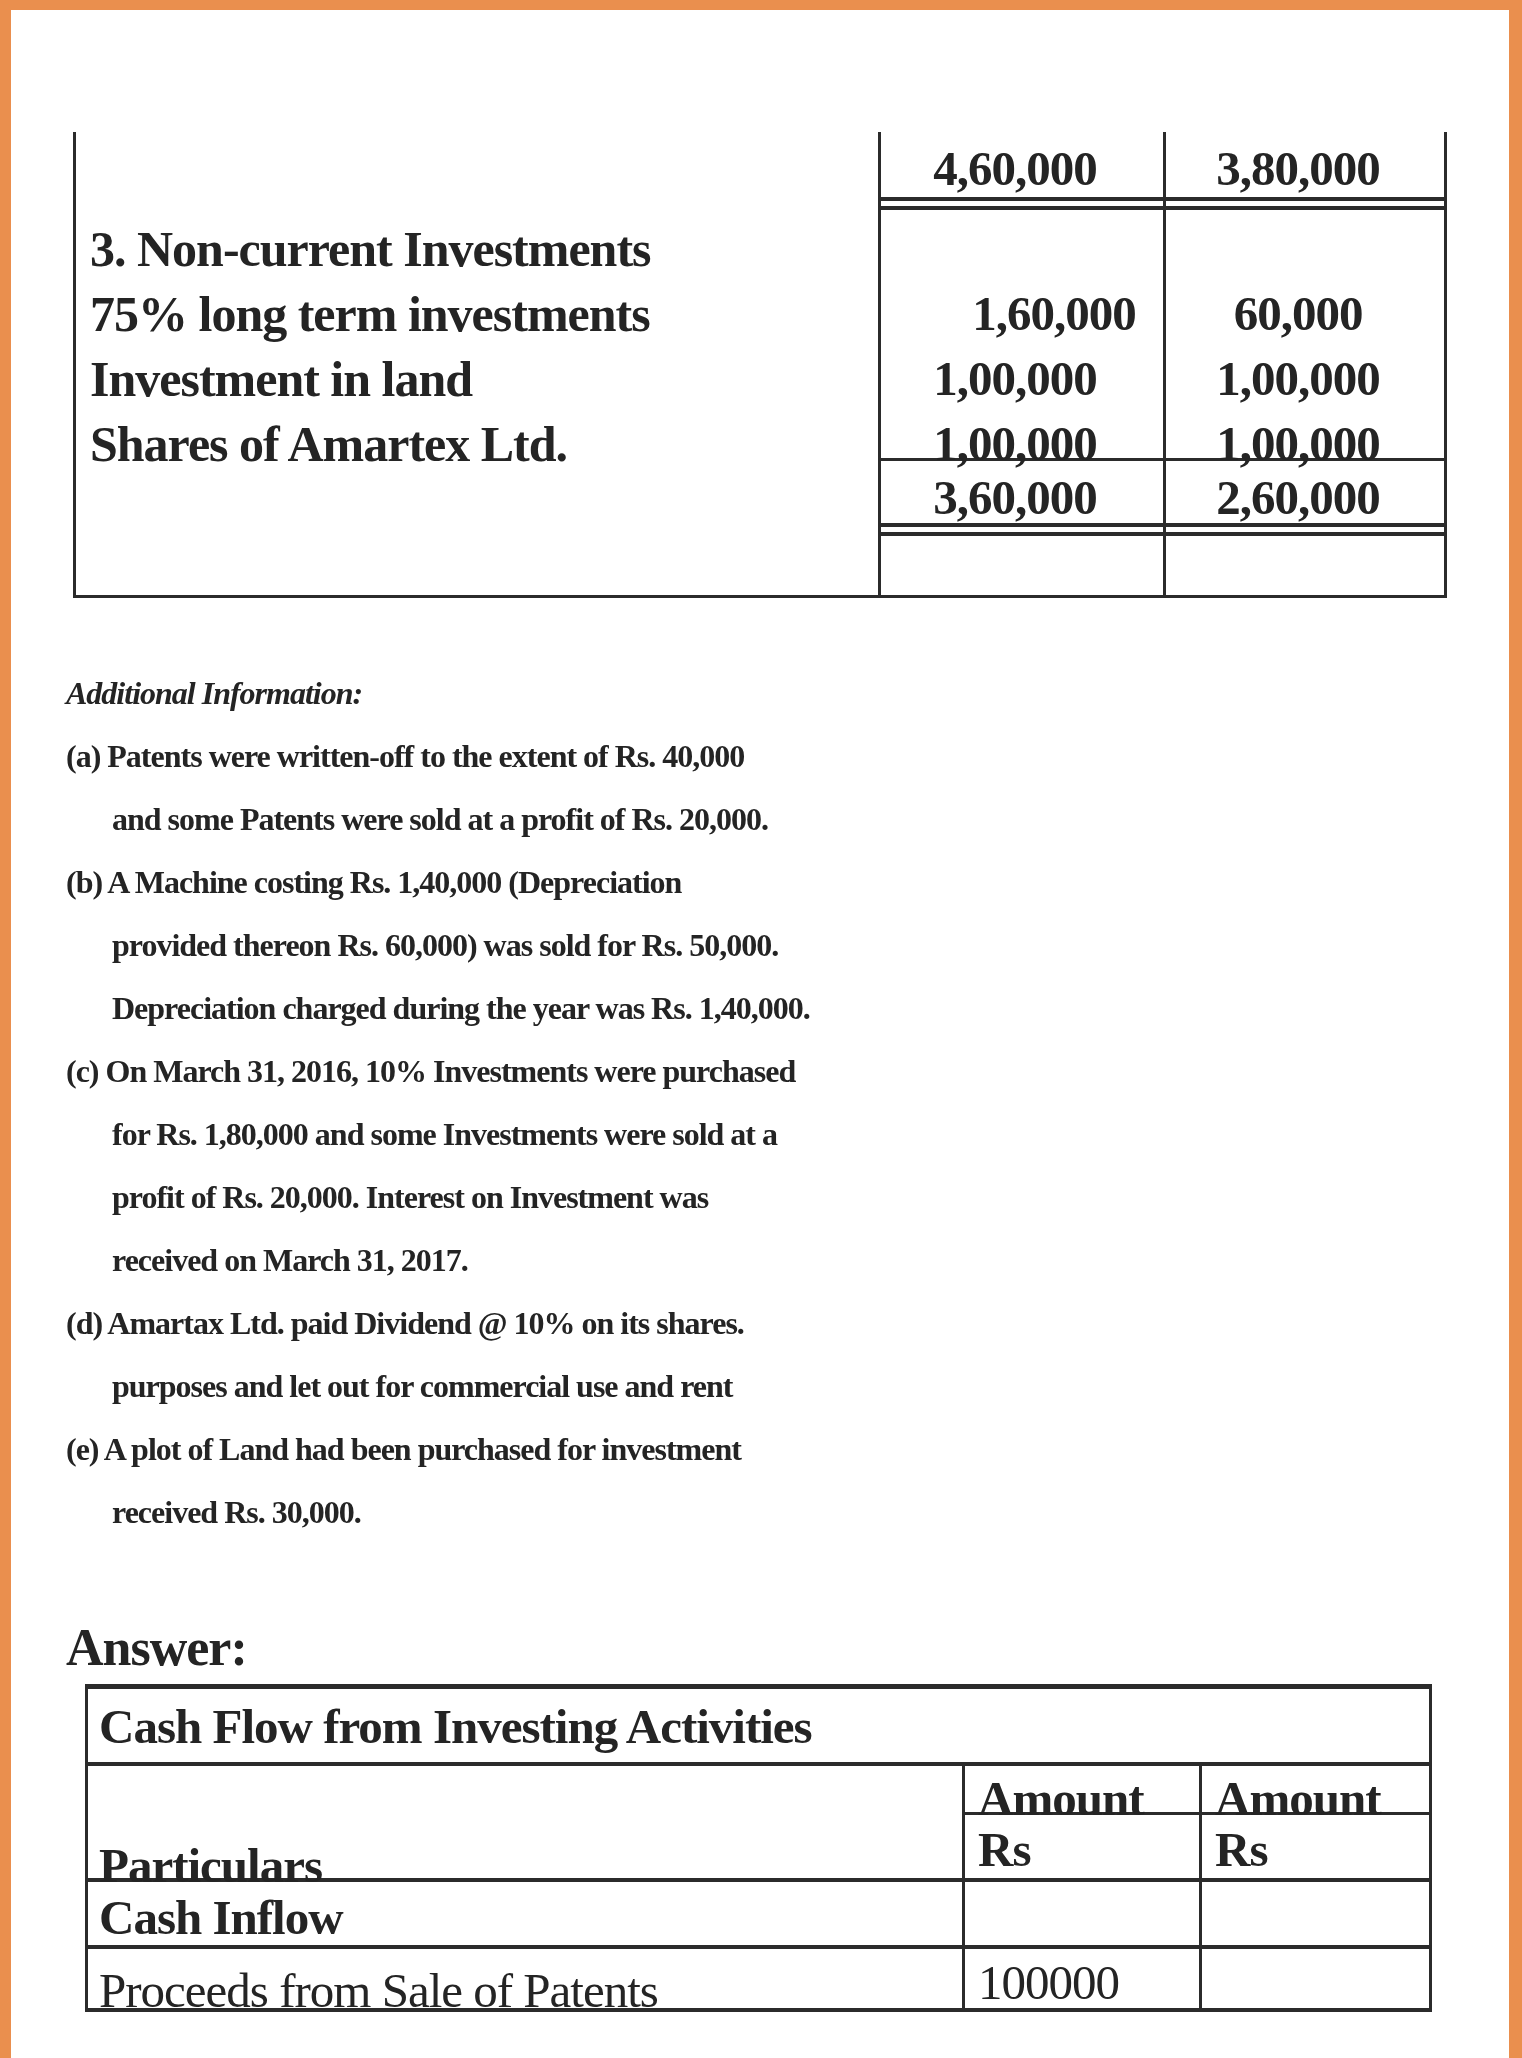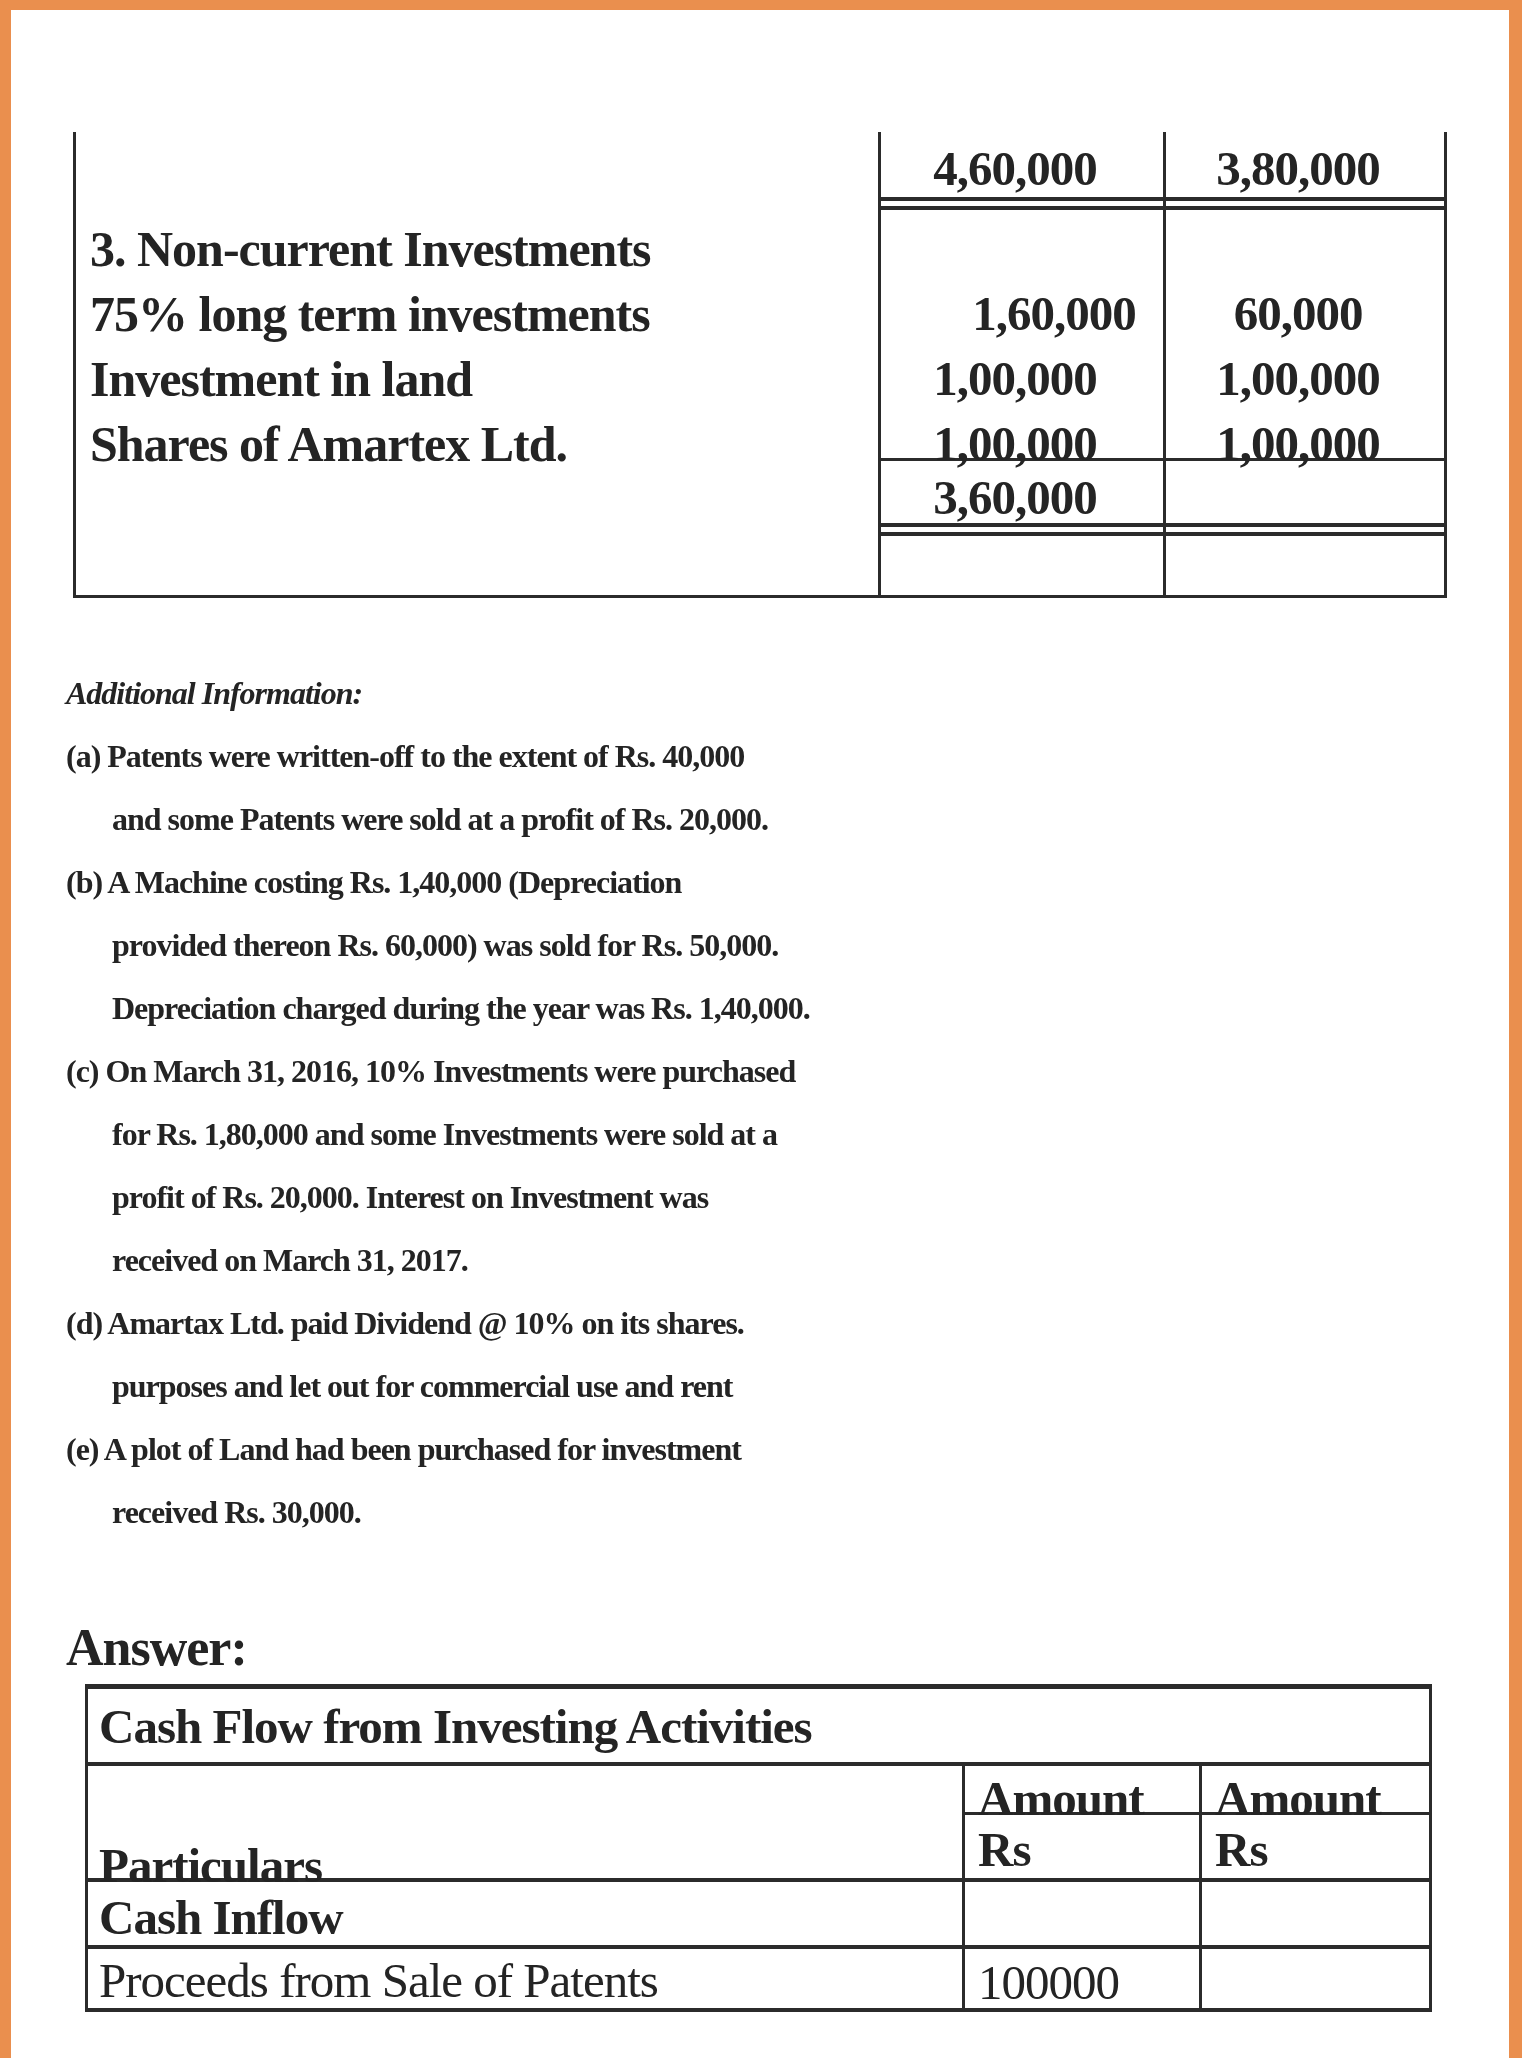--- a/index.html
+++ b/index.html
@@ -64,20 +64,21 @@
 
   <div class="txt lbl" style="left:17px;top:222px;">Investment in land</div>
   <div class="txt num" style="left:808px;top:222px;width:268px;">1,00,000</div>
   <div class="txt num" style="left:1093px;top:222px;width:264px;">1,00,000</div>
 
   <div class="txt lbl" style="left:17px;top:287px;">Shares of Amartex Ltd.</div>
   <div class="txt num" style="left:808px;top:287px;width:268px;">1,00,000</div>
   <div class="txt num" style="left:1093px;top:287px;width:264px;">1,00,000</div>
 
   <div class="txt num" style="left:808px;top:341px;width:268px;">3,60,000</div>
+  <div class="txt num" style="left:1093px;top:341px;width:264px;">2,60,000</div>
 </div>
 
 <div class="info">
   <div class="iline head">Additional Information:</div>
   <div class="iline">(a) Patents were written-off to the extent of Rs. 40,000</div>
   <div class="iline cont">and some Patents were sold at a profit of Rs. 20,000.</div>
   <div class="iline">(b) A Machine costing Rs. 1,40,000 (Depreciation</div>
   <div class="iline cont">provided thereon Rs. 60,000) was sold for Rs. 50,000.</div>
   <div class="iline cont">Depreciation charged during the year was Rs. 1,40,000.</div>
   <div class="iline">(c) On March 31, 2016, 10% Investments were purchased</div>
@@ -109,15 +110,15 @@
 
   <div class="txt b" style="left:14px;top:18px;">Cash Flow from Investing Activities</div>
 
   <div class="txt b" style="left:893px;top:90px;">Amount</div>
   <div class="txt b" style="left:1130px;top:90px;">Amount</div>
   <div class="txt b" style="left:14px;top:157px;">Particulars</div>
   <div class="txt b" style="left:893px;top:141px;">Rs</div>
   <div class="txt b" style="left:1130px;top:141px;">Rs</div>
 
   <div class="txt b" style="left:14px;top:209px;">Cash Inflow</div>
-  <div class="txt" style="left:14px;top:272px;text-align:center;">Proceeds from Sale of Patents</div>
+  <div class="txt" style="left:14px;top:282px;text-align:center;">Proceeds from Sale of Patents</div>
   <div class="txt" style="left:893px;top:274px;">100000</div>
 </div>
 
 </body></html>

